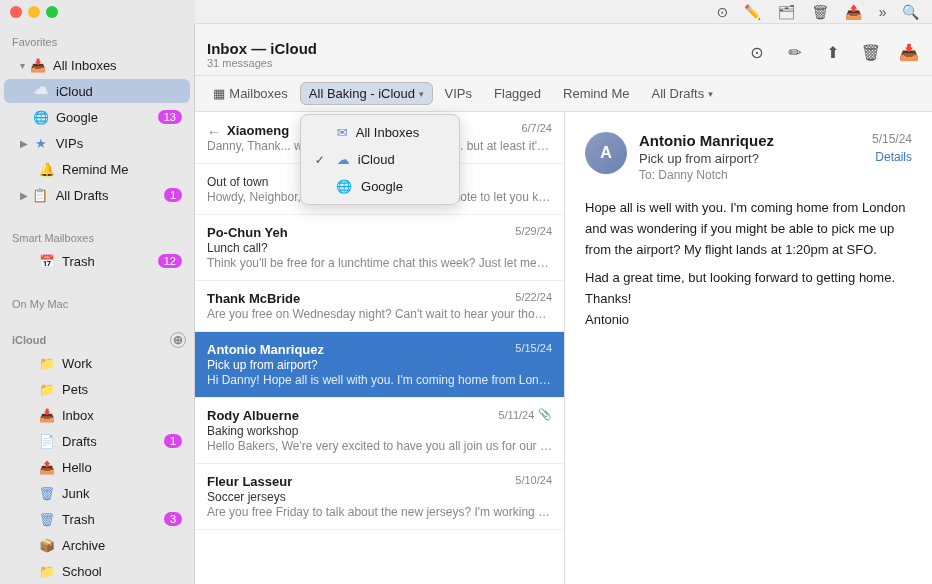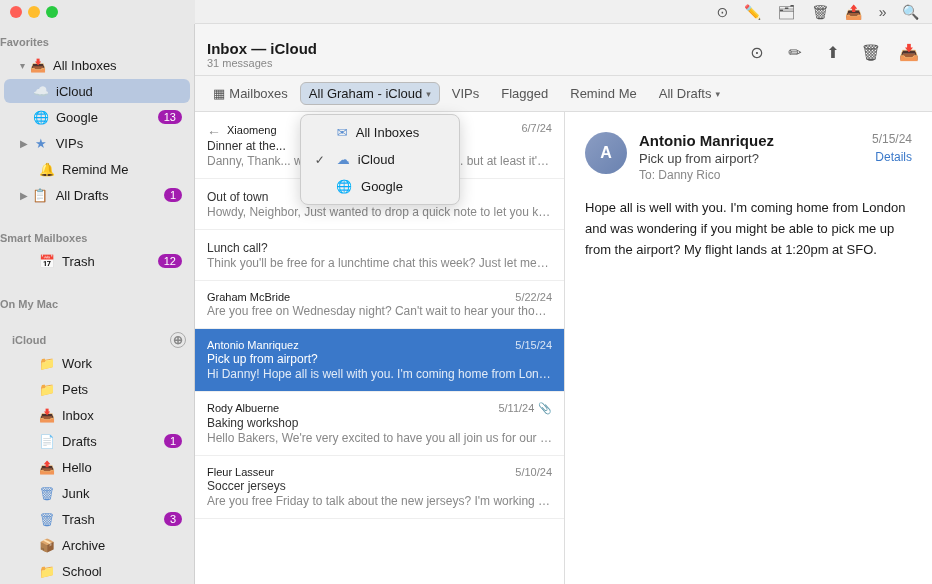--- a/index.html
+++ b/index.html
@@ -1,25 +1,25 @@
 <!DOCTYPE html>
 <html><head>
   <meta charset="utf-8">
   <style>
     * { margin: 0; padding: 0; box-sizing: border-box; }
     body { font-family: -apple-system, BlinkMacSystemFont, 'SF Pro Text', 'Helvetica Neue', sans-serif; background: #f0f0f0; width: 932px; height: 584px; overflow: hidden; display: flex; }
 
     
     .sidebar { width: 195px; background: #e8e8e8; height: 584px; display: flex; flex-direction: column; border-right: 1px solid #d0d0d0; flex-shrink: 0; overflow-y: auto; padding-bottom: 8px; }
-    .sidebar-section-header { font-size: 11px; font-weight: 700; color: #888; padding: 12px 12px 4px 0; text-transform: none; letter-spacing: 0; }
+    .sidebar-section-header { font-size: 11px; font-weight: 400; color: #888; padding: 12px 12px 4px 12px; text-transform: none; letter-spacing: 0; }
     .sidebar-item { display: flex; align-items: center; padding: 3px 8px 3px 16px; cursor: pointer; border-radius: 6px; margin: 1px 4px; font-size: 13px; color: #1a1a1a; }
     .sidebar-item.active { background: #b8c8e0; }
     .sidebar-item .icon { width: 18px; height: 18px; margin-right: 6px; display: flex; align-items: center; justify-content: center; color: #5a8ed0; font-size: 13px; flex-shrink: 0; }
     .sidebar-item .label { flex: 1; font-size: 13px; }
-    .sidebar-item .badge { background: #a21caf; color: white; border-radius: 8px; font-size: 11px; padding: 1px 6px; font-weight: 500; }
+    .sidebar-item .badge { background: #d946ef; color: white; border-radius: 8px; font-size: 11px; padding: 1px 6px; font-weight: 500; }
     .sidebar-indent { padding-left: 28px; }
     .star-icon { color: #f0a000; }
     .chevron { font-size: 10px; color: #888; margin-right: 4px; }
     .divider { height: 1px; background: #d0d0d0; margin: 6px 8px; }
     .icloud-header { display: flex; align-items: center; padding: 6px 8px 2px 12px; font-size: 11px; font-weight: 600; color: #888; }
     .icloud-header .add-btn { margin-left: auto; width: 16px; height: 16px; border-radius: 50%; border: 1px solid #aaa; display: flex; align-items: center; justify-content: center; font-size: 12px; color: #888; cursor: pointer; }
 
     
     .main { flex: 1; display: flex; flex-direction: column; height: 584px; background: #fff; }
 
@@ -44,21 +44,21 @@
     .dropdown-item { display: flex; align-items: center; padding: 6px 14px; font-size: 13px; color: #1a1a1a; cursor: pointer; gap: 8px; }
     .dropdown-item .check { width: 14px; color: #555; font-size: 12px; }
     .dropdown-item .di-icon { font-size: 13px; color: #5a8ed0; }
 
     
     .email-content { display: flex; flex: 1; overflow: hidden; }
     .email-list { width: 370px; border-right: 1px solid #ddd; overflow-y: auto; flex-shrink: 0; background: #fff; }
     .email-item { padding: 10px 12px; border-bottom: 1px solid #eee; cursor: pointer; position: relative; }
     .email-item.selected { background: #3a78c9; color: white; }
     .email-item .ei-header { display: flex; justify-content: space-between; align-items: flex-start; }
-    .ei-sender { font-size: 11px; font-weight: 400; color: #1a1a1a; }
+    .ei-sender { font-size: 13px; font-weight: 700; color: #1a1a1a; }
     .ei-date { font-size: 11px; color: #888; }
     .email-item.selected .ei-sender { color: white; }
     .email-item.selected .ei-date { color: rgba(255,255,255,0.8); }
     .ei-subject { font-size: 12px; font-weight: 500; color: #333; margin-top: 1px; }
     .ei-preview { font-size: 12px; color: #888; margin-top: 1px; white-space: nowrap; overflow: hidden; text-overflow: ellipsis; }
     .email-item.selected .ei-subject { color: white; }
     .email-item.selected .ei-preview { color: rgba(255,255,255,0.85); }
     .back-arrow { font-size: 14px; color: #888; margin-right: 6px; }
     .attachment-icon { font-size: 11px; color: #888; }
 
@@ -229,21 +229,21 @@
     </div>
   </div>
 
   <div class="tabs">
     <div class="tab-btn">
       <span>▦</span>
       <span>Mailboxes</span>
     </div>
     <div class="tab-dropdown">
       <div class="tab-dropdown-btn">
-        <span>All Graham - iCloud</span>
+        <span>All Baking - iCloud</span>
         <span class="dropdown-chevron">▾</span>
       </div>
 
       <div class="dropdown-menu">
         <div class="dropdown-item">
           <span class="check"></span>
           <span class="di-icon">✉</span>
           <span>All Inboxes</span>
         </div>
         <div class="dropdown-item">
@@ -278,55 +278,58 @@
     <div class="email-list">
 
       <div class="email-item">
         <div class="ei-header">
           <span style="display:flex;align-items:center">
             <span class="back-arrow">←</span>
             <span class="ei-sender">Xiaomeng</span>
           </span>
           <span class="ei-date">6/7/24</span>
         </div>
-        <div class="ei-subject">Dinner at the...</div>
         <div class="ei-preview">Danny, Thank... was so much fun that I only re... but at least it's a...</div>
       </div>
 
       <div class="email-item">
         <div class="ei-subject">Out of town</div>
         <div class="ei-preview">Howdy, Neighbor, Just wanted to drop a quick note to let you know we're leaving Tuesday and will be gone for 5 nights, if...</div>
       </div>
 
       <div class="email-item">
+        <div class="ei-header">
+          <span class="ei-sender">Po-Chun Yeh</span>
+          <span class="ei-date">5/29/24</span>
+        </div>
         <div class="ei-subject">Lunch call?</div>
         <div class="ei-preview">Think you'll be free for a lunchtime chat this week? Just let me know what day you think might work and I'll block off my sch...</div>
       </div>
 
       <div class="email-item">
         <div class="ei-header">
-          <span class="ei-sender">Graham McBride</span>
+          <span class="ei-sender">Thank McBride</span>
           <span class="ei-date">5/22/24</span>
         </div>
         <div class="ei-preview">Are you free on Wednesday night? Can't wait to hear your thoughts on this one. I can already guess who your favorite c...</div>
       </div>
 
       <div class="email-item selected">
         <div class="ei-header">
           <span class="ei-sender">Antonio Manriquez</span>
           <span class="ei-date">5/15/24</span>
         </div>
         <div class="ei-subject">Pick up from airport?</div>
         <div class="ei-preview">Hi Danny! Hope all is well with you. I'm coming home from London and was wondering if you might be able to pick me u...</div>
       </div>
 
       <div class="email-item">
         <div class="ei-header">
           <span class="ei-sender">Rody Albuerne</span>
-          <span style="display:flex;align-items:flex-start;gap:4px">
+          <span style="display:flex;align-items:center;gap:4px">
             <span class="ei-date">5/11/24</span>
             <span class="attachment-icon">📎</span>
           </span>
         </div>
         <div class="ei-subject">Baking workshop</div>
         <div class="ei-preview">Hello Bakers, We're very excited to have you all join us for our baking workshop this Saturday. This will be an ongoing serie...</div>
       </div>
 
       <div class="email-item">
         <div class="ei-header">
@@ -342,27 +345,28 @@
     <div class="email-detail">
       <div class="detail-header">
         <div class="avatar">
           <span>A</span>
         </div>
         <div class="detail-meta">
           <div style="display:flex;justify-content:space-between;align-items:flex-start">
             <div>
               <div class="detail-sender">Antonio Manriquez</div>
               <div class="detail-subject">Pick up from airport?</div>
-              <div class="detail-to">To: Danny Rico</div>
+              <div class="detail-to">To: Danny Notch</div>
             </div>
             <div style="display:flex;flex-direction:column;align-items:flex-end;gap:4px">
               <span class="detail-date">5/15/24</span>
               <span class="details-btn">Details</span>
             </div>
           </div>
         </div>
       </div>
       <div class="detail-body">
         <p>Hope all is well with you. I'm coming home from London and was wondering if you might be able to pick me up from the airport? My flight lands at 1:20pm at SFO.</p>
+        <p>Had a great time, but looking forward to getting home.<br>Thanks!<br>Antonio</p>
       </div>
     </div>
   </div>
 </div>
 
 </body></html>

